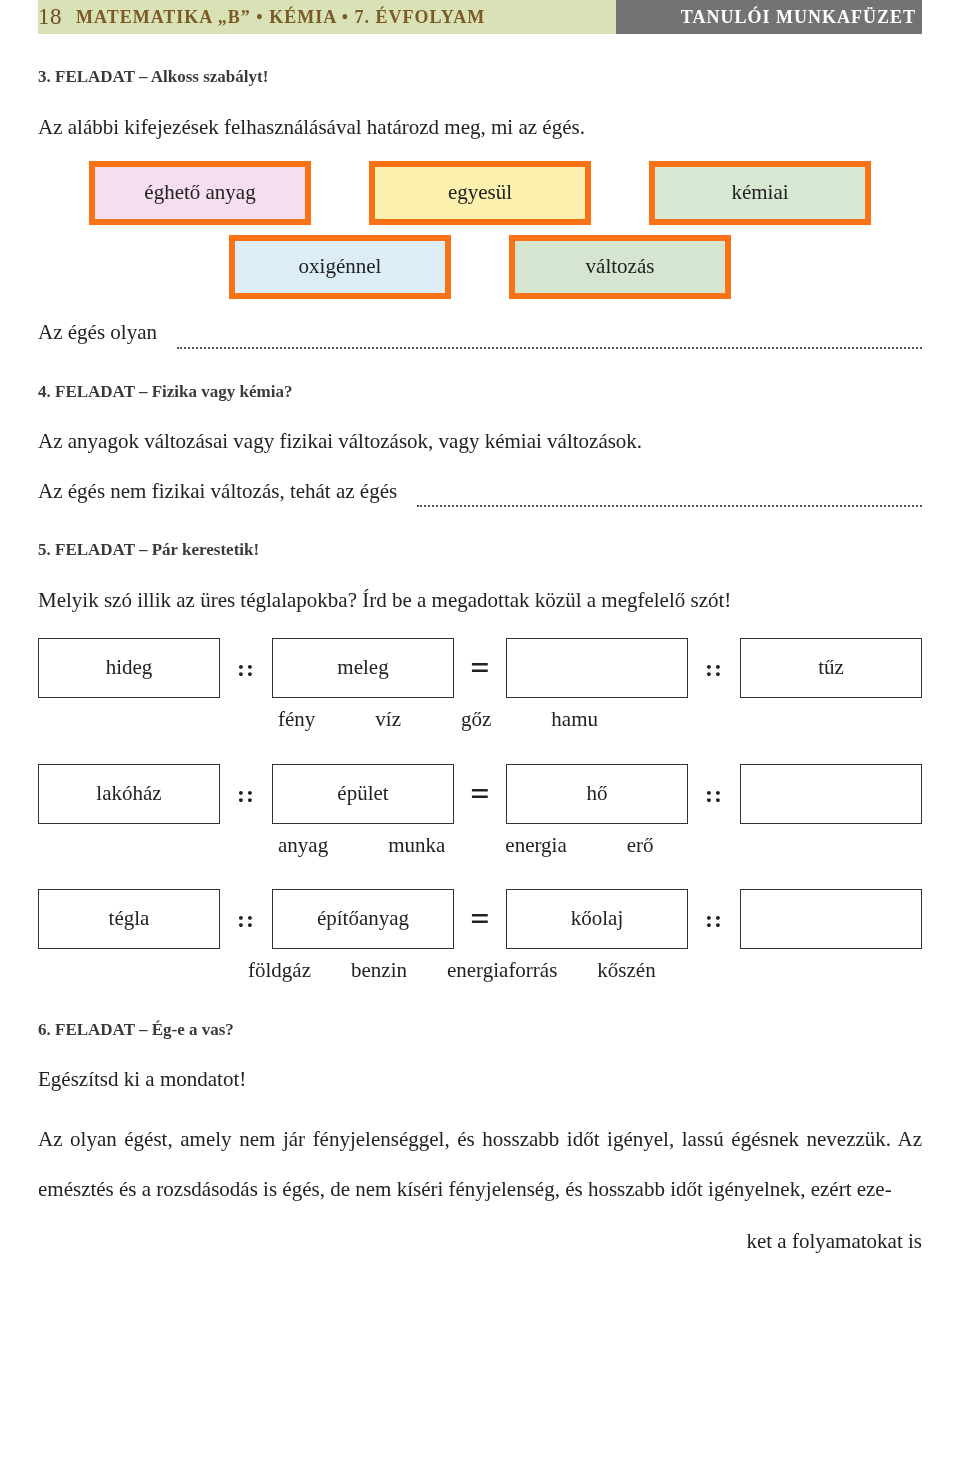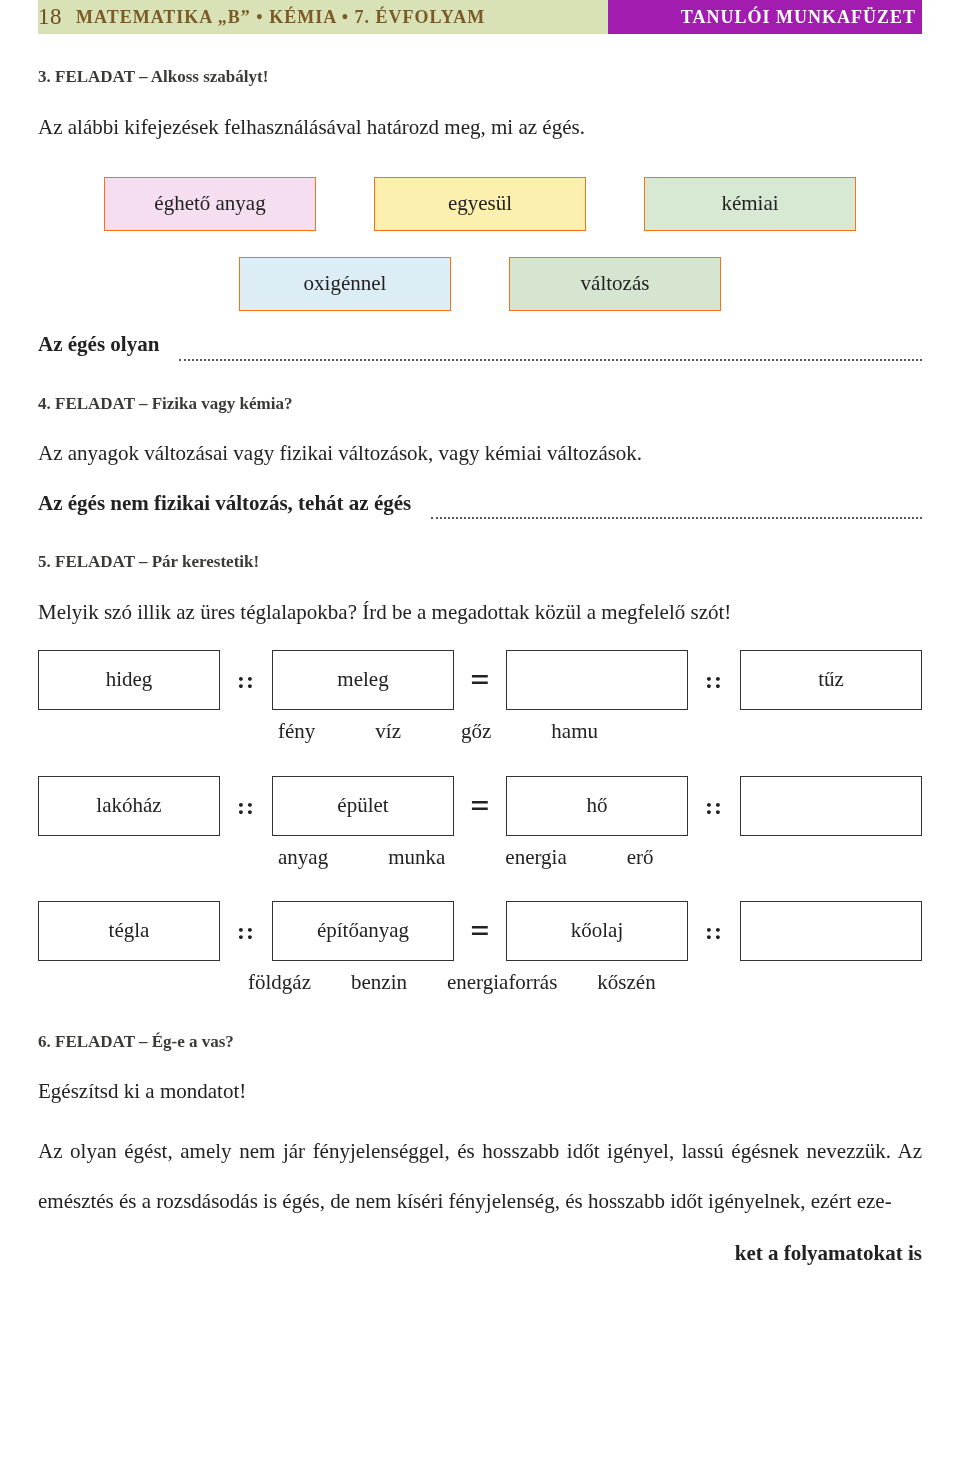--- a/index.html
+++ b/index.html
@@ -39,70 +39,67 @@
     color:#6f4b1d;
     font-weight:normal;
     padding:0 14px 0 0;
   }
   .header-left .breadcrumb {
     font-size:18px;
     letter-spacing:1px;
   }
   .header-right {
     width:300px;
-    background:#a21caf;
+    background:#737373;
     color:#fff;
     font-weight:bold;
     font-size:18px;
     display:flex;
     align-items:center;
     justify-content:flex-end;
     padding-right:6px;
     letter-spacing:1px;
-    padding-left:8px;
   }
   h2.task-title {
     font-size:17px;
     font-weight:bold;
     color:#3a3a37;
     margin:30px 0 22px 0;
   }
   p.body {
     margin:0 0 18px 0;
     font-size:21px;
   }
   .line-start {
     display:flex;
     align-items:flex-end;
     gap:20px;
     margin:18px 0 28px 0;
-    font-weight:bold;
   }
   .line-start .fill {
     flex:1;
     border-bottom:2px dotted #555;
     height:0.9em;
   }
   
   .tag-row {
     display:flex;
     justify-content:center;
     gap:58px;
     margin:10px 0;
   }
   .tag-row.row2 { }
   .tag {
     width:210px;
     height:52px;
-    border:1px solid #f97316;
+    border:6px solid #f97316;
     display:flex;
     align-items:center;
     justify-content:center;
     font-size:21px;
-    margin-top:16px;
   }
   .tag.pink   { background:#f6def1; }
   .tag.yellow { background:#fbf0ad; }
   .tag.green  { background:#d8e9d3; }
   .tag.blue   { background:#dcedf6; }
   .tag.greend { background:#d6e5d0; }
 
   
   .analogy-block { margin-top:22px; }
   .analogy-row {

